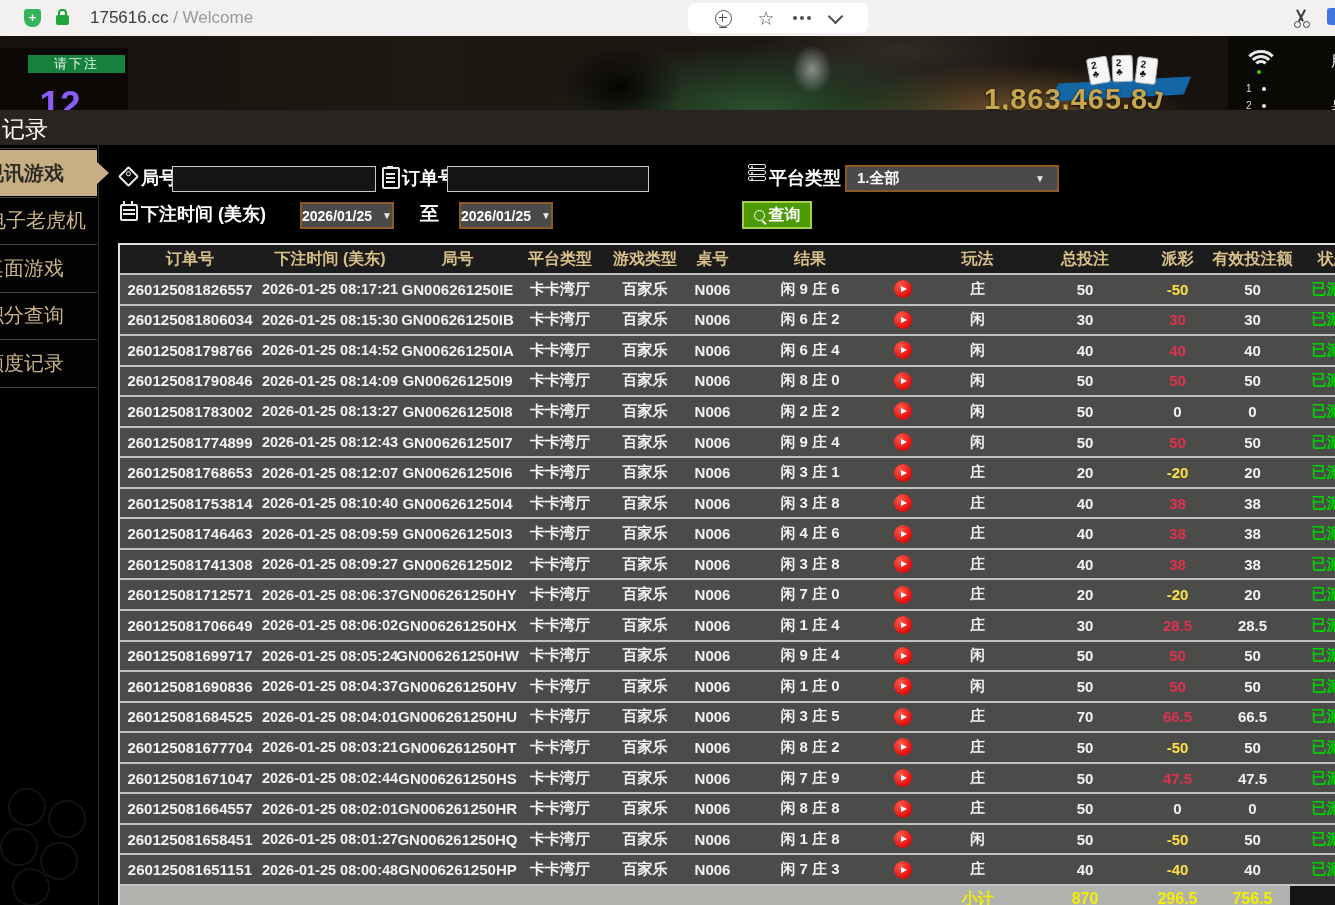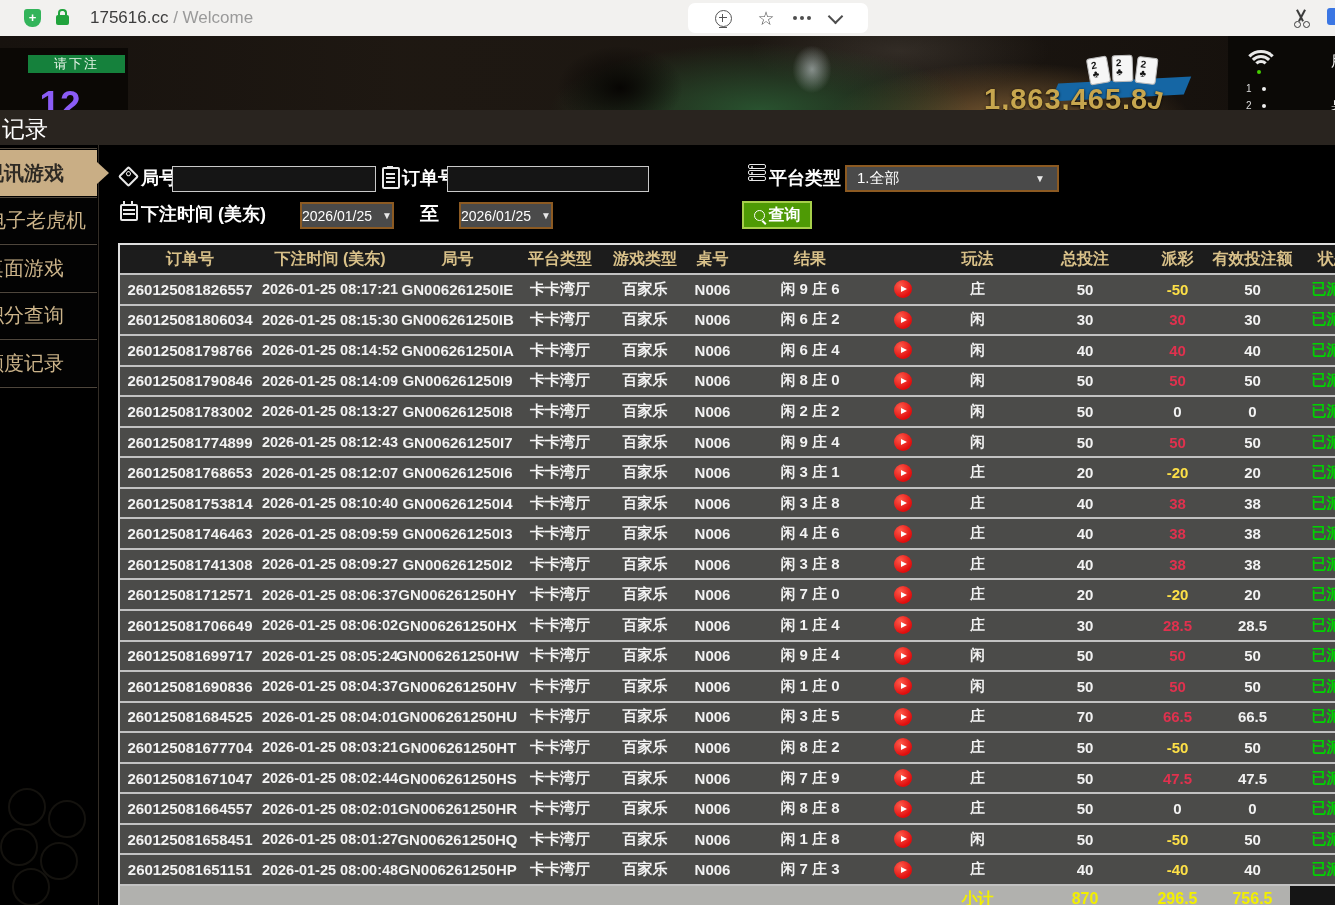--- a/index.html
+++ b/index.html
@@ -100,21 +100,21 @@
   .clip-icon::after{content:"";position:absolute;left:2px;top:4px;width:9px;height:1.5px;background:#e8e8e8;
     box-shadow:0 4px 0 0 #e8e8e8,0 8px 0 0 #e8e8e8;}
   .plat-icon{left:748px;top:164px;width:19px;height:20px;}
   .plat-icon span{position:absolute;left:0;width:16px;height:3px;border:1.5px solid #e8e8e8;border-radius:2px;}
   .plat-icon span::before{content:"";position:absolute;left:1.5px;top:0.8px;width:2px;height:2px;background:#e8e8e8;border-radius:50%;}
   .cal-icon{left:120px;top:204px;width:14px;height:13px;border:2px solid #e8e8e8;border-radius:2px;}
   .cal-icon::before{content:"";position:absolute;left:1px;top:-5px;width:2px;height:4px;background:#e8e8e8;box-shadow:8px 0 0 0 #e8e8e8;}
   .cal-icon::after{content:"";position:absolute;left:1px;top:3px;width:12px;height:1.5px;background:#e8e8e8;
     box-shadow:0 4px 0 0 #e8e8e8;}
   .dd{position:absolute;background:#4a4a4a;border:2px solid #8c5a22;color:#fff;display:flex;
-    align-items:center;box-sizing:border-box;}
+    align-items:center;box-sizing:border-box;font-weight:bold;}
   .dd .caret{color:#e8e8e8;font-size:10px;margin-left:6px;}
   .dd-platform{left:845px;top:165px;width:214px;height:27px;font-size:15px;padding-left:10px;}
   .dd-platform .caret{margin-left:auto;margin-right:12px;}
   .dd-date{height:27px;width:94px;font-size:14px;justify-content:space-between;}
   .query-btn{left:742px;top:201px;width:70px;height:28px;background:#4e9a05;border:2px solid #a6cf4a;
     display:flex;align-items:center;justify-content:center;color:#fff;font-size:16px;font-weight:bold;
     box-sizing:border-box;cursor:pointer;}
   .qmag{width:9px;height:9px;border:1.7px solid #fff;border-radius:50%;position:relative;margin-right:4px;}
   .qmag::after{content:"";position:absolute;left:8px;top:9px;width:5px;height:1.7px;background:#fff;
     transform:rotate(45deg);transform-origin:0 0;}

